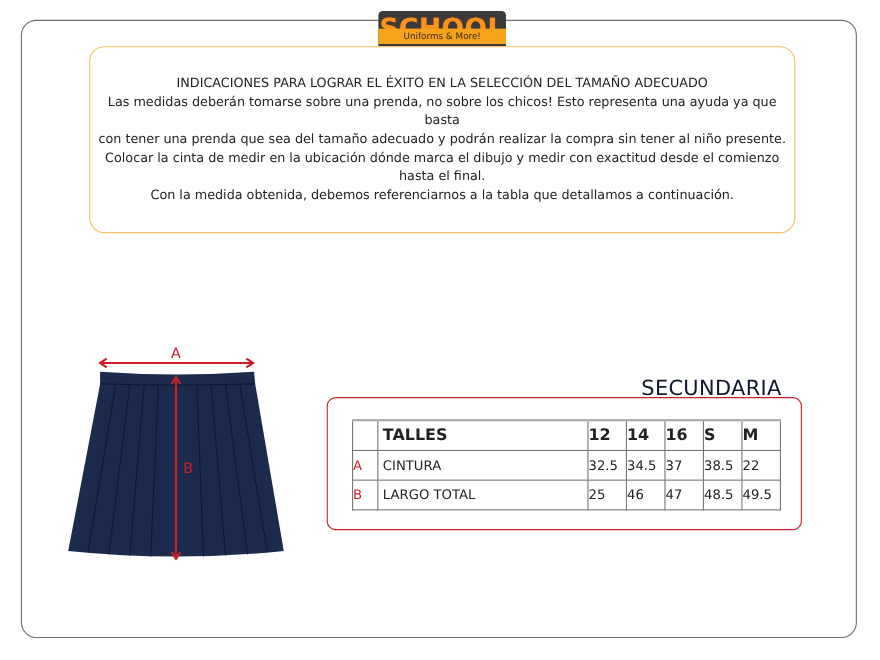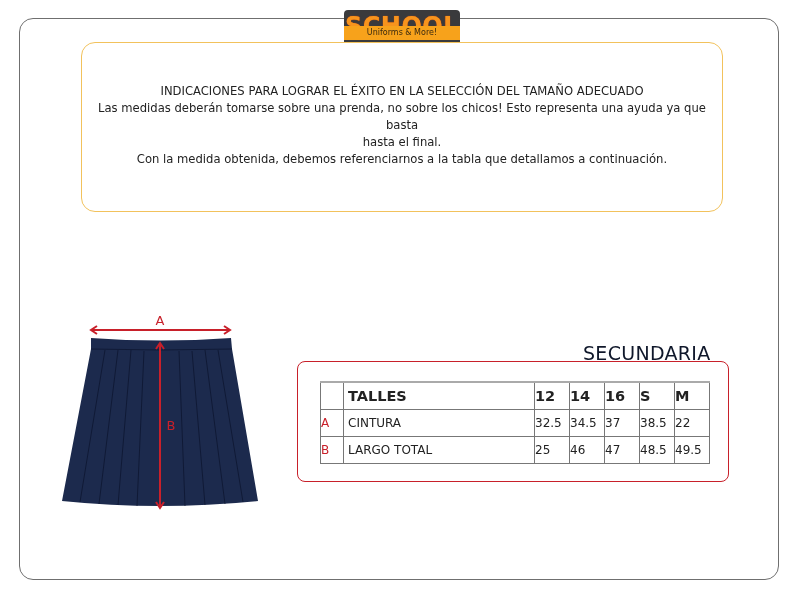--- a/index.html
+++ b/index.html
@@ -10,21 +10,21 @@
     .logo { position: absolute; left: 344px; top: 10px; width: 103px; height: 46px; }
     .logo-top { position: absolute; left: 0; top: 0; width: 116px; height: 32px; background: #3a3a3c;
                 border-radius: 4px 4px 0 0; text-align: center; }
     .logo-title { font-family: "DejaVu Sans", sans-serif; font-weight: bold; font-size: 24px;
                   color: #f7941d; letter-spacing: 0.5px; line-height: 32px;
                   text-shadow: 0 0 1px #ff5a00; }
     .logo-bottom { position: absolute; left: 0; top: 16px; width: 116px; height: 14px; background: #f7a21b;
                    text-align: center; font-size: 8px; line-height: 14px; color: #3a2a10; }
     .info { position: absolute; left: 81px; top: 42px; width: 642px; height: 170px;
             border: 1px solid #f2c25c; border-radius: 14px; box-sizing: border-box;
-            text-align: center; font-size: 11.6px; line-height: 17px; color: #222; padding-top: 40px; }
+            text-align: center; font-size: 11.6px; line-height: 17px; color: #222; padding-top: 24px; }
     .info p { margin: 0; }
     .info .gap { height: 17px; }
     .skirt { position: absolute; left: 55px; top: 305px; width: 210px; height: 210px; }
     .sec-title { position: absolute; left: 583px; top: 342px; font-size: 19px; color: #0f172a;
                  letter-spacing: 0.3px; }
     .table-box { position: absolute; left: 297px; top: 361px; width: 432px; height: 121px;
                  border: 1.5px solid #c8202a; border-radius: 8px; box-sizing: border-box; }
     table.sizes { position: absolute; left: 22px; top: 19px; border-collapse: collapse; }
     table.sizes td { border: 1px solid #777; height: 26px; padding: 0; font-size: 12px; text-align: left; }
     table.sizes tr.head td { border-top: 2px solid #aaa; font-weight: bold; font-size: 14.5px; }
@@ -41,20 +41,22 @@
 <div class="logo">
   <div class="logo-top">
     <span class="logo-title">SCHOOL</span>
   </div>
   <div class="logo-bottom">Uniforms &amp; More!</div>
 </div>
 
 <div class="info">
   <p>INDICACIONES PARA LOGRAR EL ÉXITO EN LA SELECCIÓN DEL TAMAÑO ADECUADO</p>
   <p>Las medidas deberán tomarse sobre una prenda, no sobre los chicos!  Esto representa una ayuda ya que basta</p>
+  <p>con tener una prenda que sea del tamaño adecuado y podrán realizar la compra sin tener al niño presente.</p>
+  <p>Colocar la cinta de medir en la ubicación dónde marca el dibujo y medir con exactitud desde el comienzo</p>
   <p>hasta el final.</p>
   <p>Con la medida obtenida, debemos referenciarnos a la tabla que detallamos a continuación.</p>
   <div class="gap"></div>
 </div>
 
 <svg class="skirt" viewBox="0 0 210 210" xmlns="http://www.w3.org/2000/svg">
 
   <path d="M36 33 Q105 38 176 33 L177 44 L203 196 Q105 206 7 196 L36 44 Z" fill="#1c2a4d"></path>
 
   <path d="M36 44 Q105 46 177 44" stroke="#0c1530" stroke-width="0.8" fill="none"></path>

